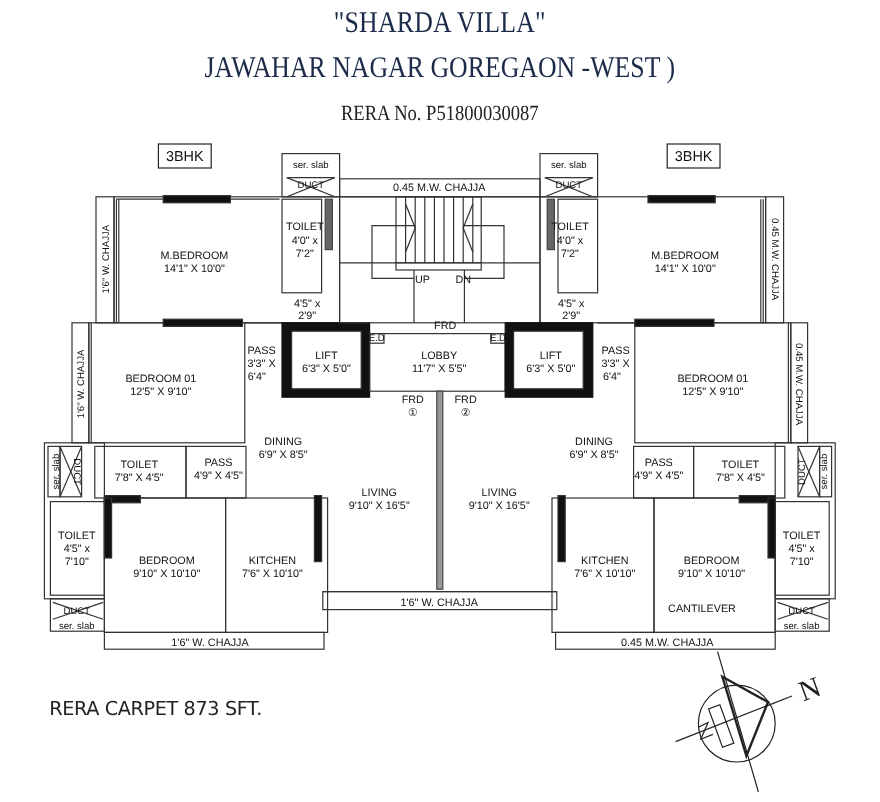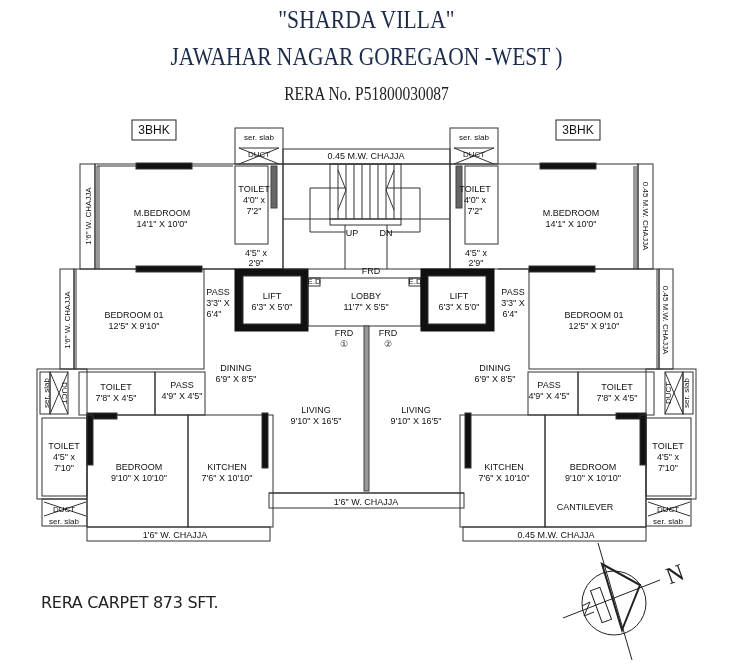--- a/index.html
+++ b/index.html
@@ -4,21 +4,21 @@
 <style>
   html, body { margin:0; padding:0; background:#ffffff; }
   body { width:733px; height:668px; position:relative; overflow:hidden; font-family:"Liberation Sans", sans-serif; }
   .title { position:absolute; left:0; width:733px; text-align:center; font-family:"Liberation Serif", serif; color:#1c2b4a; }
   .t1 { top:6px; font-size:25px; letter-spacing:0.2px; transform:scaleX(0.86); }
   .t2 { top:43px; font-size:25px; transform:scaleX(0.86); }
   .t3 { top:84px; font-size:18px; color:#222; transform:scaleX(0.86); }
   svg { position:absolute; left:0; top:0; }
   .lbl { font-family:"Liberation Sans", sans-serif; font-size:9px; fill:#111; text-anchor:middle; }
   .sm { font-size:8px; }
-  .carpet { position:absolute; left:41px; top:581px; font-size:16px; color:#222; font-family:"DejaVu Sans", sans-serif; letter-spacing:-0.3px;margin-top:12px; }
+  .carpet { position:absolute; left:41px; top:581px; font-size:16px; color:#222; font-family:"DejaVu Sans", sans-serif; letter-spacing:-0.3px; }
 </style>
 </head>
 <body>
 
 <div class="title t1">"SHARDA VILLA"</div>
 <div class="title t2">JAWAHAR NAGAR GOREGAON -WEST )</div>
 <div class="title t3">RERA No. P51800030087</div>
 
 <svg width="733" height="668" viewBox="0 0 733 668">
   <g fill="none" stroke="#333" stroke-width="1">

